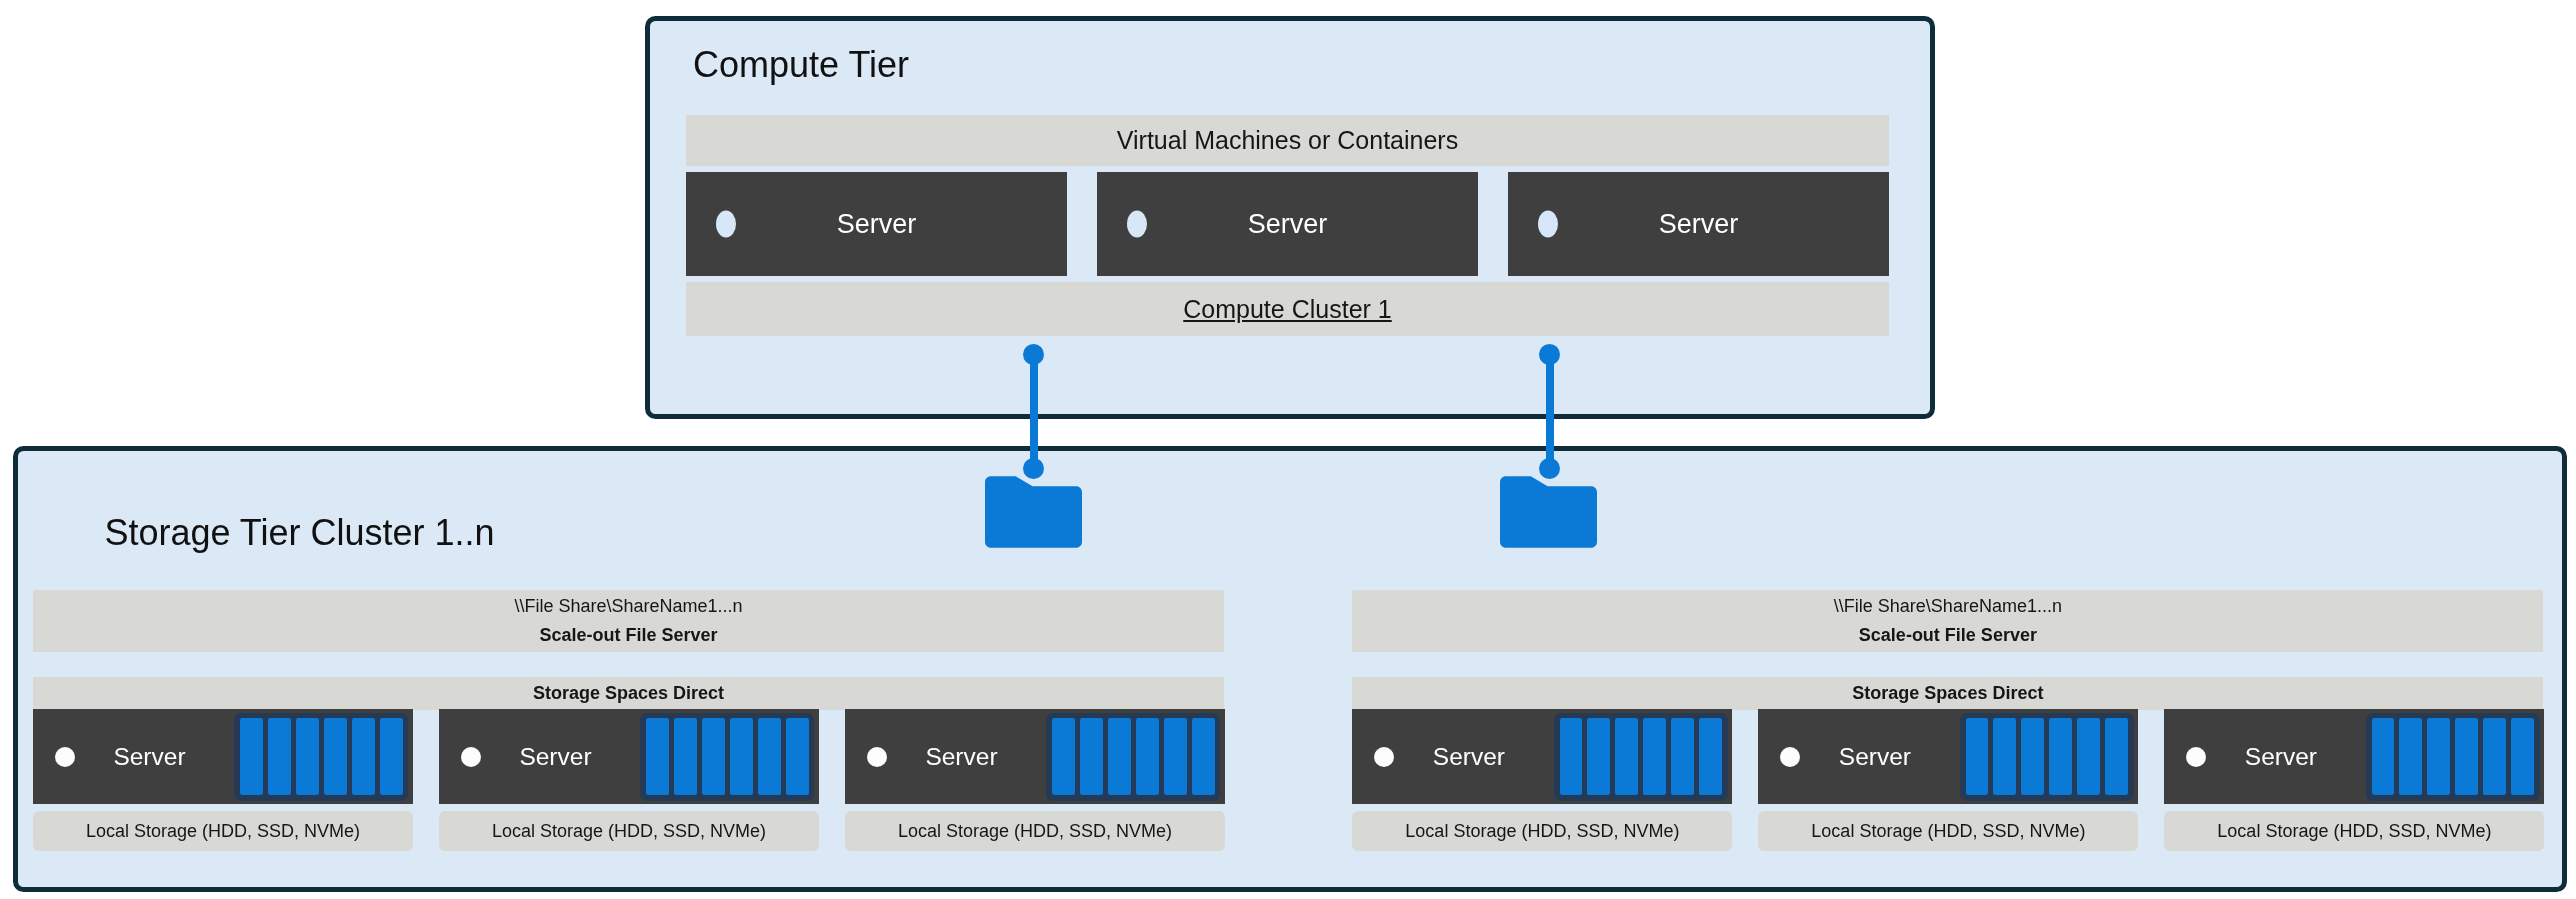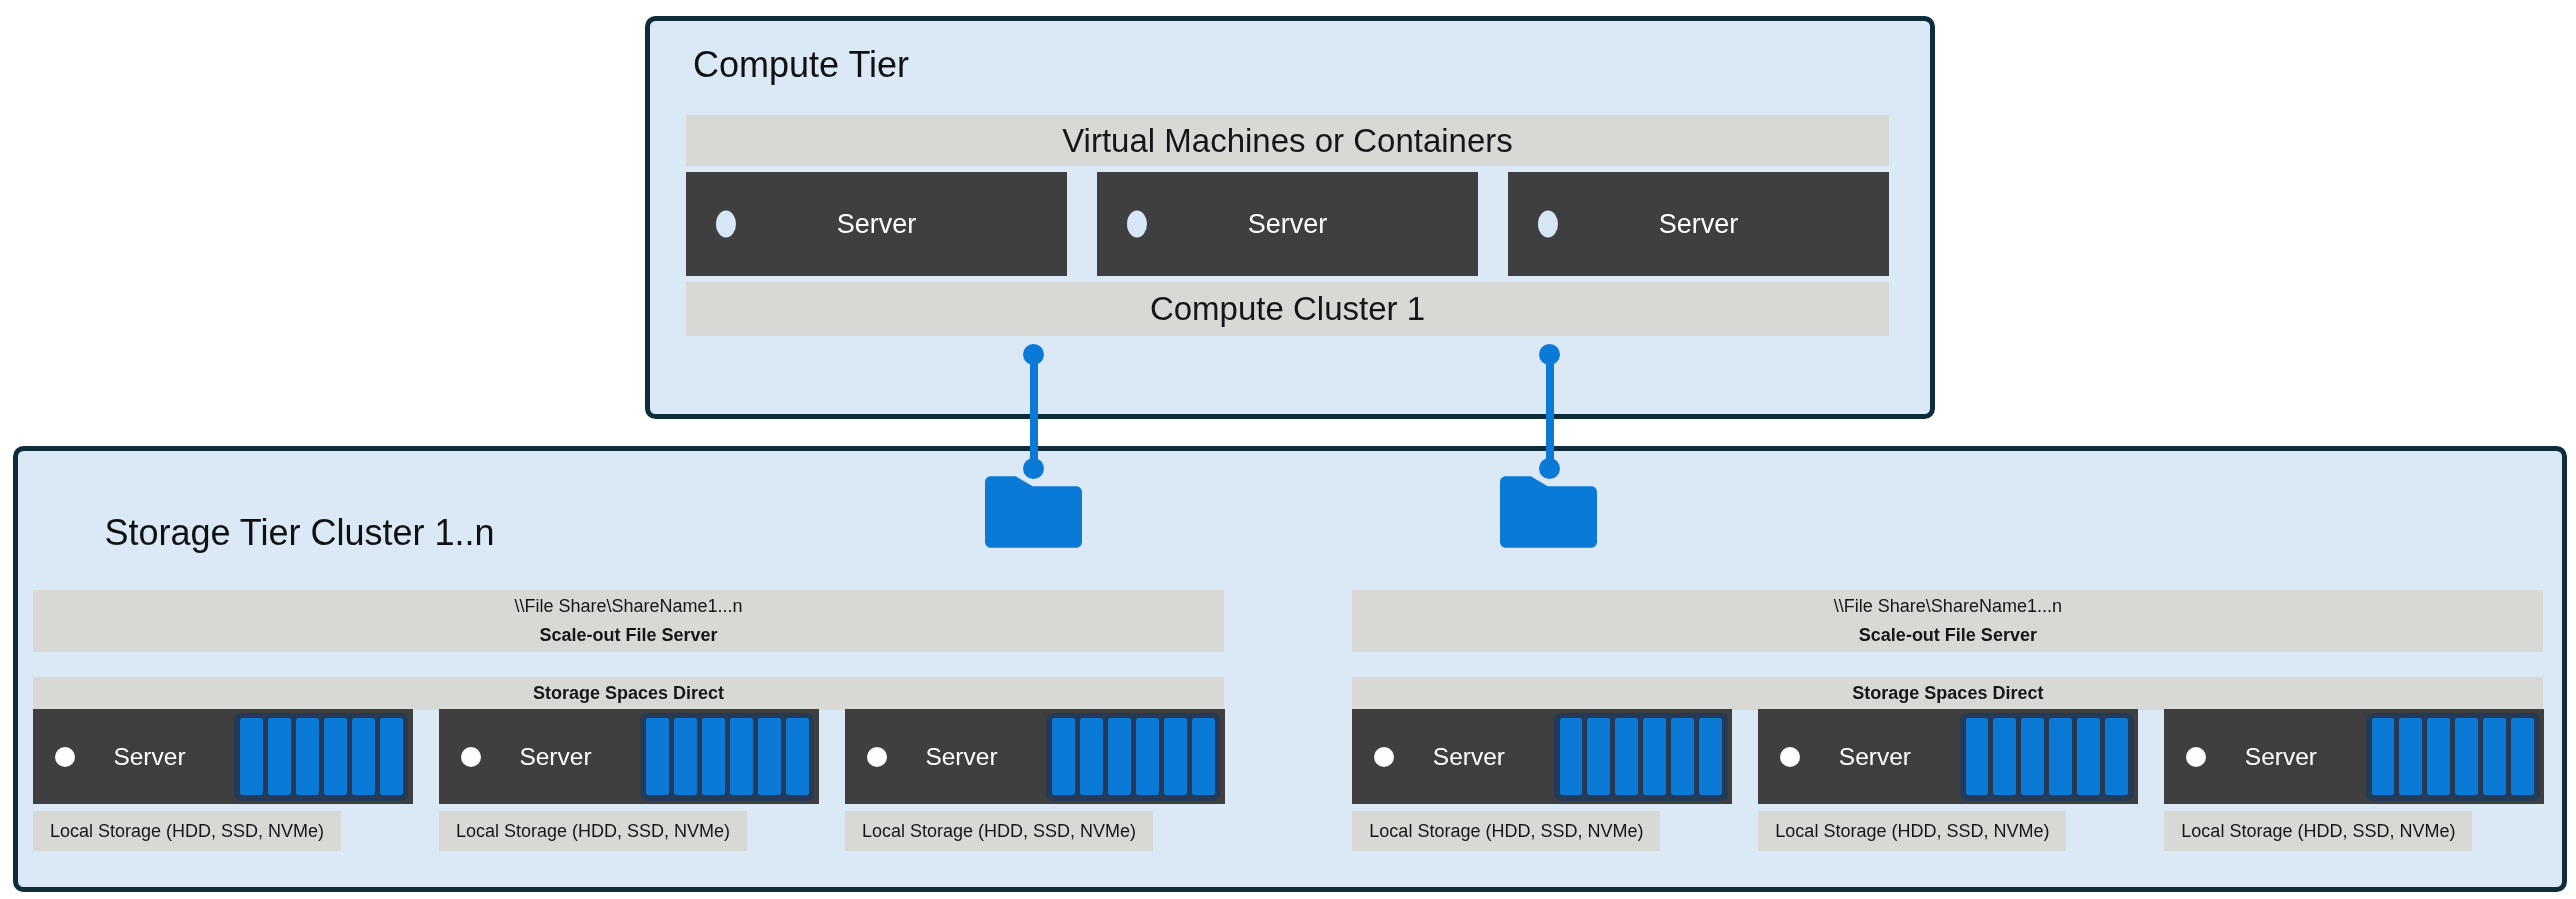--- a/index.html
+++ b/index.html
@@ -14,25 +14,25 @@
   }
   #compute-box{left:645px;top:16.3px;width:1290px;height:403px;}
   #storage-box{left:13.4px;top:446px;width:2554px;height:446px;}
   .tier-title{position:absolute;font-size:36px;line-height:1;color:#111;white-space:nowrap;}
   #compute-title{left:43px;top:26px;}
   #storage-title{left:38px;top:64px;margin-left:48px;}
   .bar{
     position:absolute;background:#d8d8d5;display:flex;align-items:center;justify-content:center;
     color:#161616;white-space:nowrap;
   }
-  .bar-lg{font-size:33px;}
+  .bar-lg{font-size:25px;}
   .bar-sm{font-size:18px;}
   
   #vm-bar{left:36px;top:94px;width:1203px;height:51px;}
-  #cc-bar{left:36px;top:261px;width:1203px;height:54px;}
+  #cc-bar{left:36px;top:261px;width:1203px;height:54px;text-decoration:underline;}
   .c-server{
     position:absolute;top:151px;width:381px;height:104px;background:#3f3f3f;
   }
   .c-server.s0{left:36px;} .c-server.s1{left:447px;} .c-server.s2{left:858px;}
   .c-indicator{
     position:absolute;left:30px;top:50%;transform:translateY(-50%);
     width:20px;height:27px;border-radius:50%;background:#d7e7f7;
   }
   .c-srv-label{
     position:absolute;inset:0;display:flex;align-items:center;justify-content:center;
@@ -53,21 +53,21 @@
   }
   .s-srv-label{
     position:absolute;left:58px;width:117px;top:50%;transform:translateY(-50%);
     text-align:center;color:#ffffff;font-size:24.5px;
   }
   .disks{
     position:absolute;right:4.7px;top:3.5px;bottom:3.5px;width:174px;background:#253a56;
     border-radius:7px;padding:5.8px;display:flex;gap:5.2px;box-sizing:border-box;
   }
   .disk{flex:1;background:#0b7ad6;border-radius:2.3px;}
-  .local-bar{position:absolute;top:360px;width:308px;height:40px;}
+  .local-bar{position:absolute;top:360px;width:380px;height:40px;border-radius:6px;}
   .local-bar.s0{left:0;} .local-bar.s1{left:406px;} .local-bar.s2{left:812px;}
   
   .connector-line{position:absolute;width:7.6px;height:114px;top:355px;background:#0b7ad6;border-radius:4.1px;}
   #connector-line-1{left:1030px;} #connector-line-2{left:1546px;}
   .connector-dot{position:absolute;width:21px;height:21px;border-radius:50%;background:#0b7ad6;}
   .dot-top{top:344px;} .dot-bottom{top:458px;}
   .dot-c1{left:1023px;} .dot-c2{left:1539px;}
   .folder{position:absolute;top:476px;width:97px;height:72px;}
   #folder-1{left:985px;} #folder-2{left:1500px;}
 </style>

